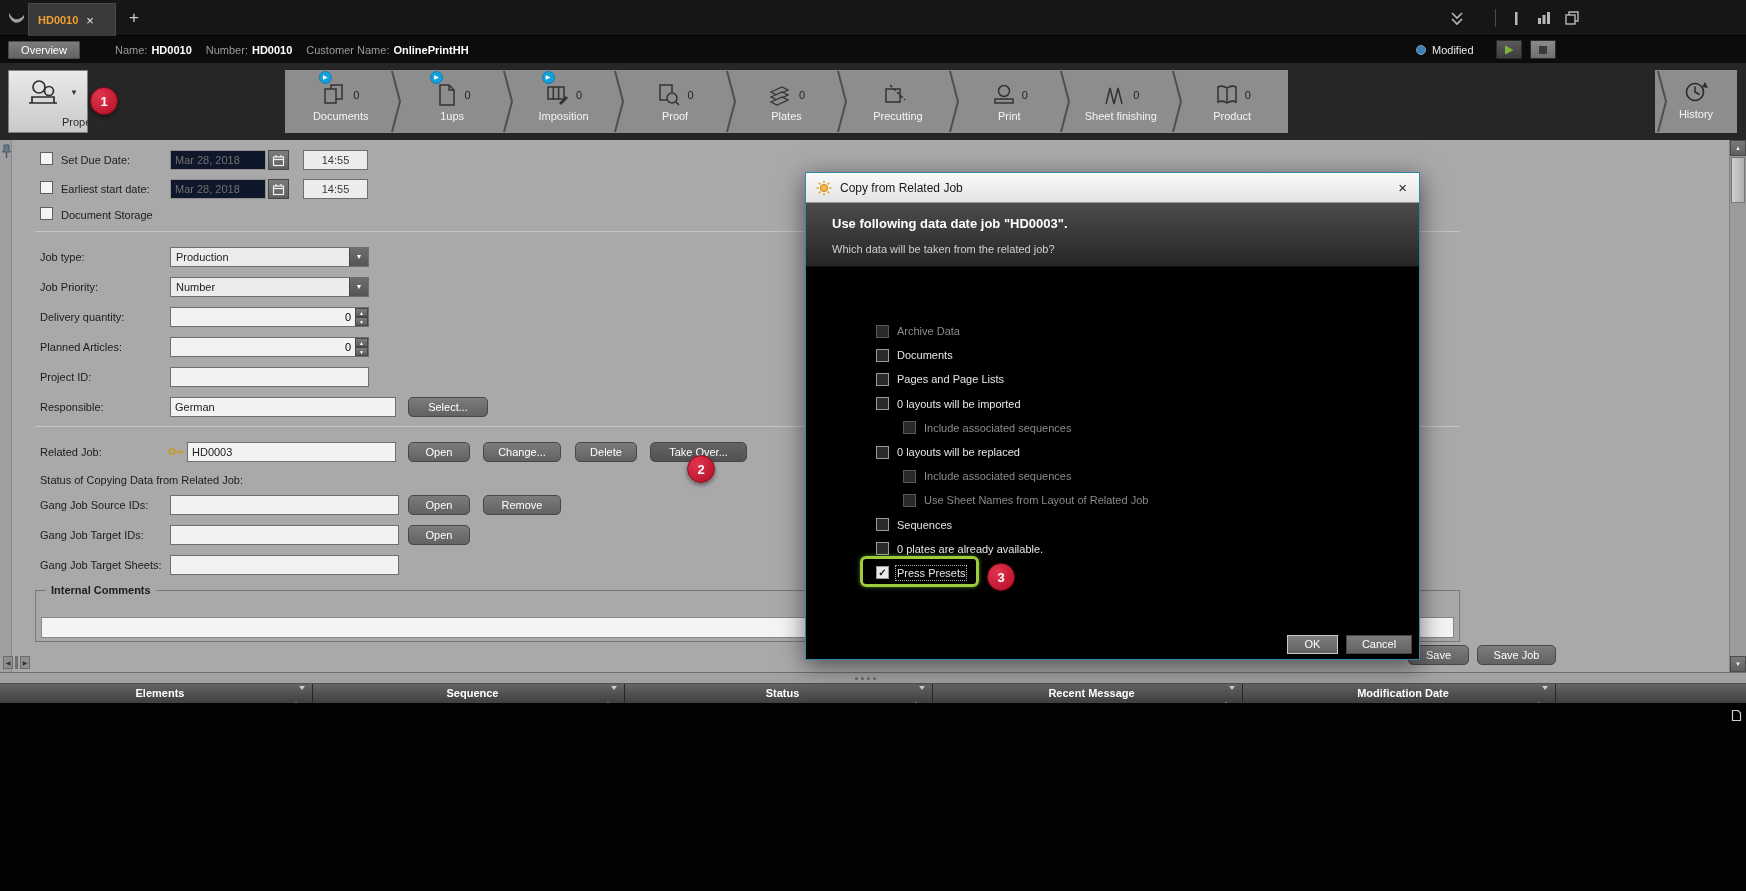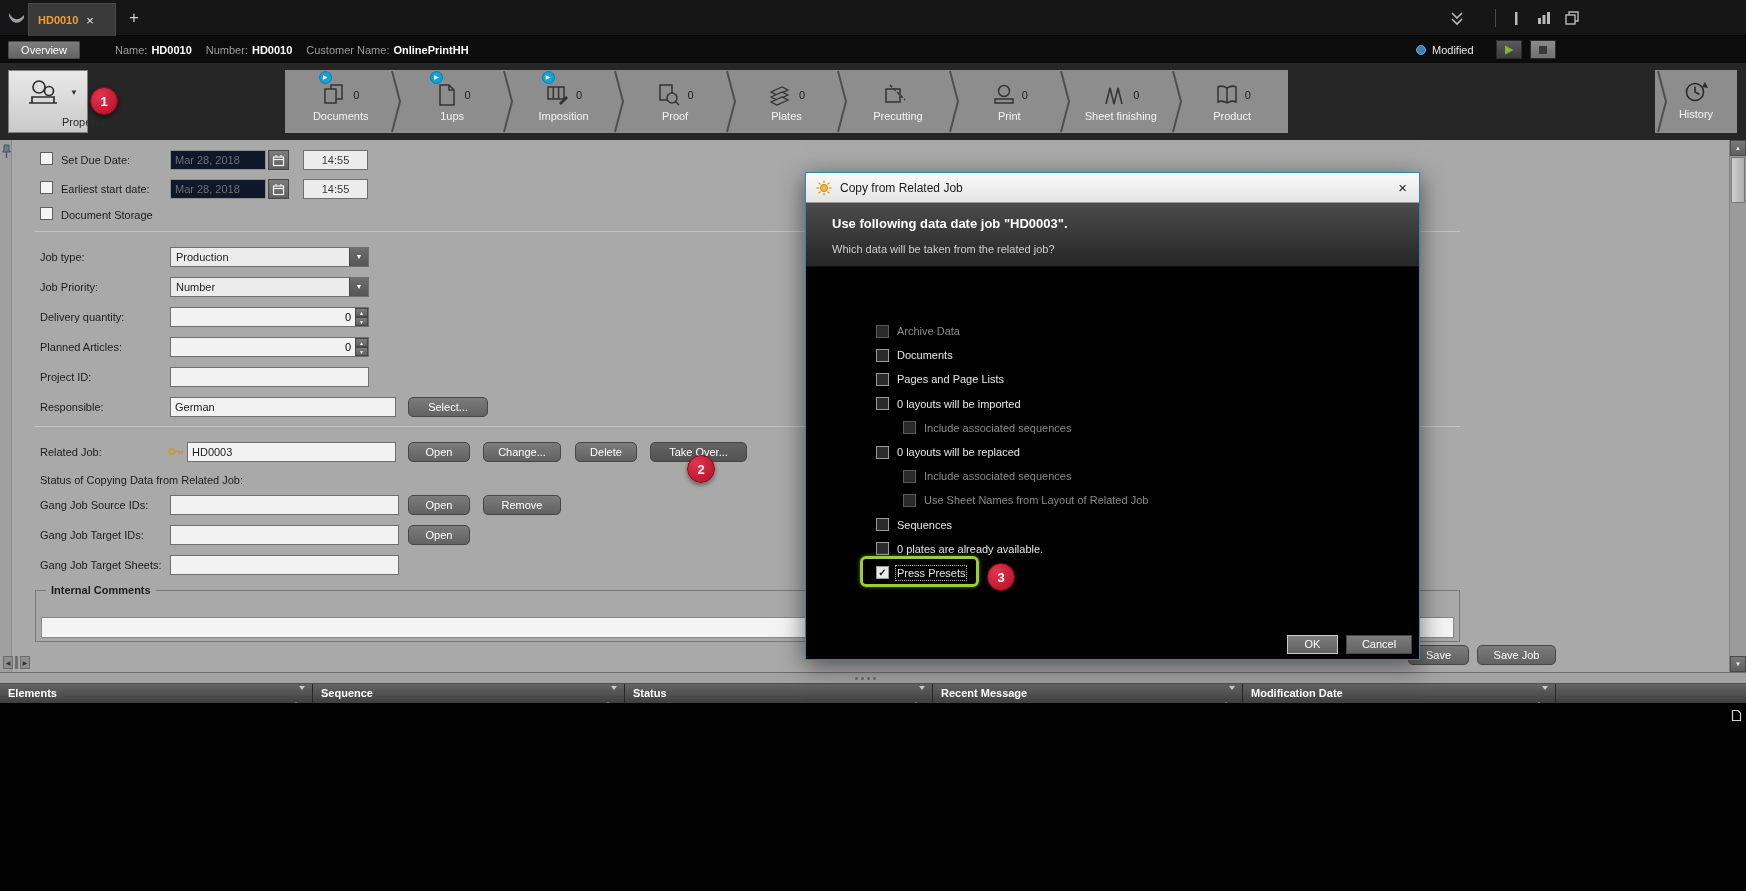--- a/index.html
+++ b/index.html
@@ -95,21 +95,21 @@
   .vs-btn.up { top:0; } .vs-btn.dn { bottom:0; }
   .vs-thumb { position:absolute; left:1px; top:17px; width:14px; height:46px; background:linear-gradient(90deg,#d0d0d0,#aeaeae);
               border:1px solid #787878; }
 
   
   .splitter { left:0; top:672px; width:1746px; height:12px; background:#a2a2a2; border-top:1px solid #6f6f6f; border-bottom:1px solid #4f4f4f; }
   .grip { position:absolute; left:855px; top:4px; display:flex; gap:3px; }
   .grip i { width:3px; height:3px; background:#6a6a6a; border-radius:50%; }
 
   
-  .thead { left:0; top:684px; width:1746px; height:19px; background:linear-gradient(#646464,#3f3f3f); display:flex; }
+  .thead { left:0; top:684px; width:1746px; height:19px; background:linear-gradient(#646464,#3f3f3f); display:flex;text-align:center; }
   .th { position:relative; height:19px; border-right:1px solid #262626; color:#fff; font-weight:bold;
         line-height:18px; padding-left:8px; }
   .sort { position:absolute; right:7px; top:3px; }
   .sort .tri-up { width:0; height:0; border-left:3.5px solid transparent; border-right:3.5px solid transparent;
                   border-bottom:4px solid #cdcdcd; margin-bottom:2px; }
   .sort .tri-dn { width:0; height:0; border-left:3.5px solid transparent; border-right:3.5px solid transparent;
                   border-top:4px solid #cdcdcd; }
   .tbody { left:0; top:703px; width:1746px; height:188px; background:#020202; }
   .tbl-side-icon { position:absolute; right:4px; top:6px; }
 

